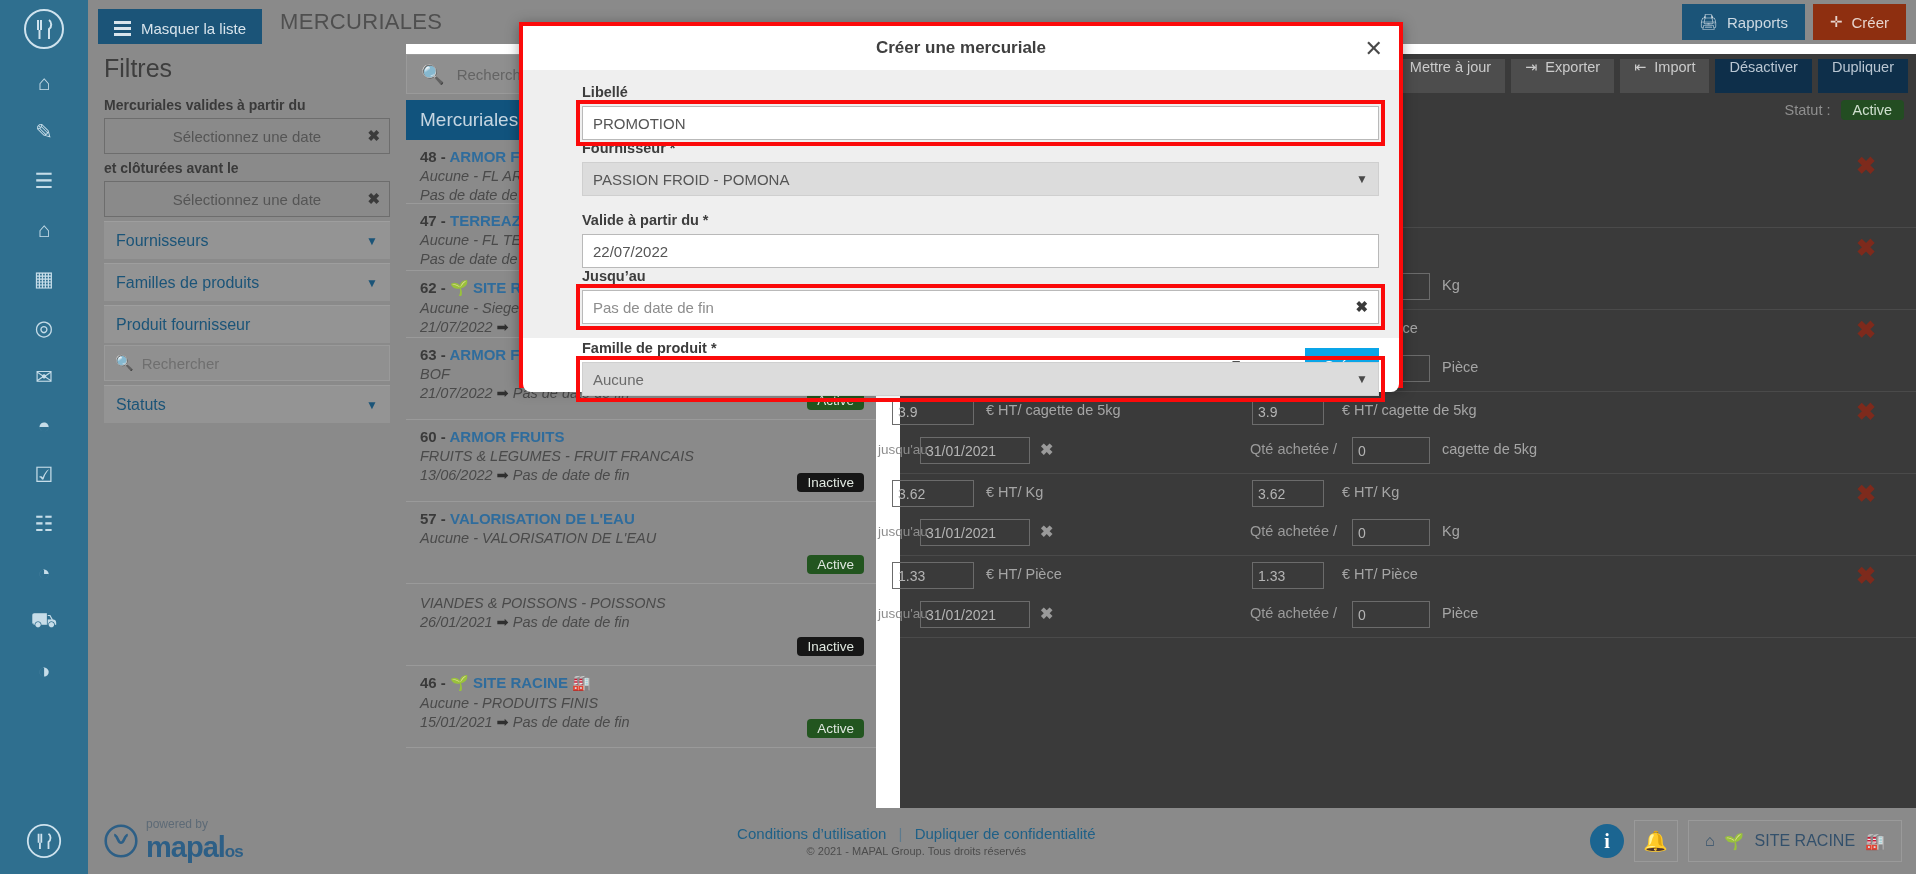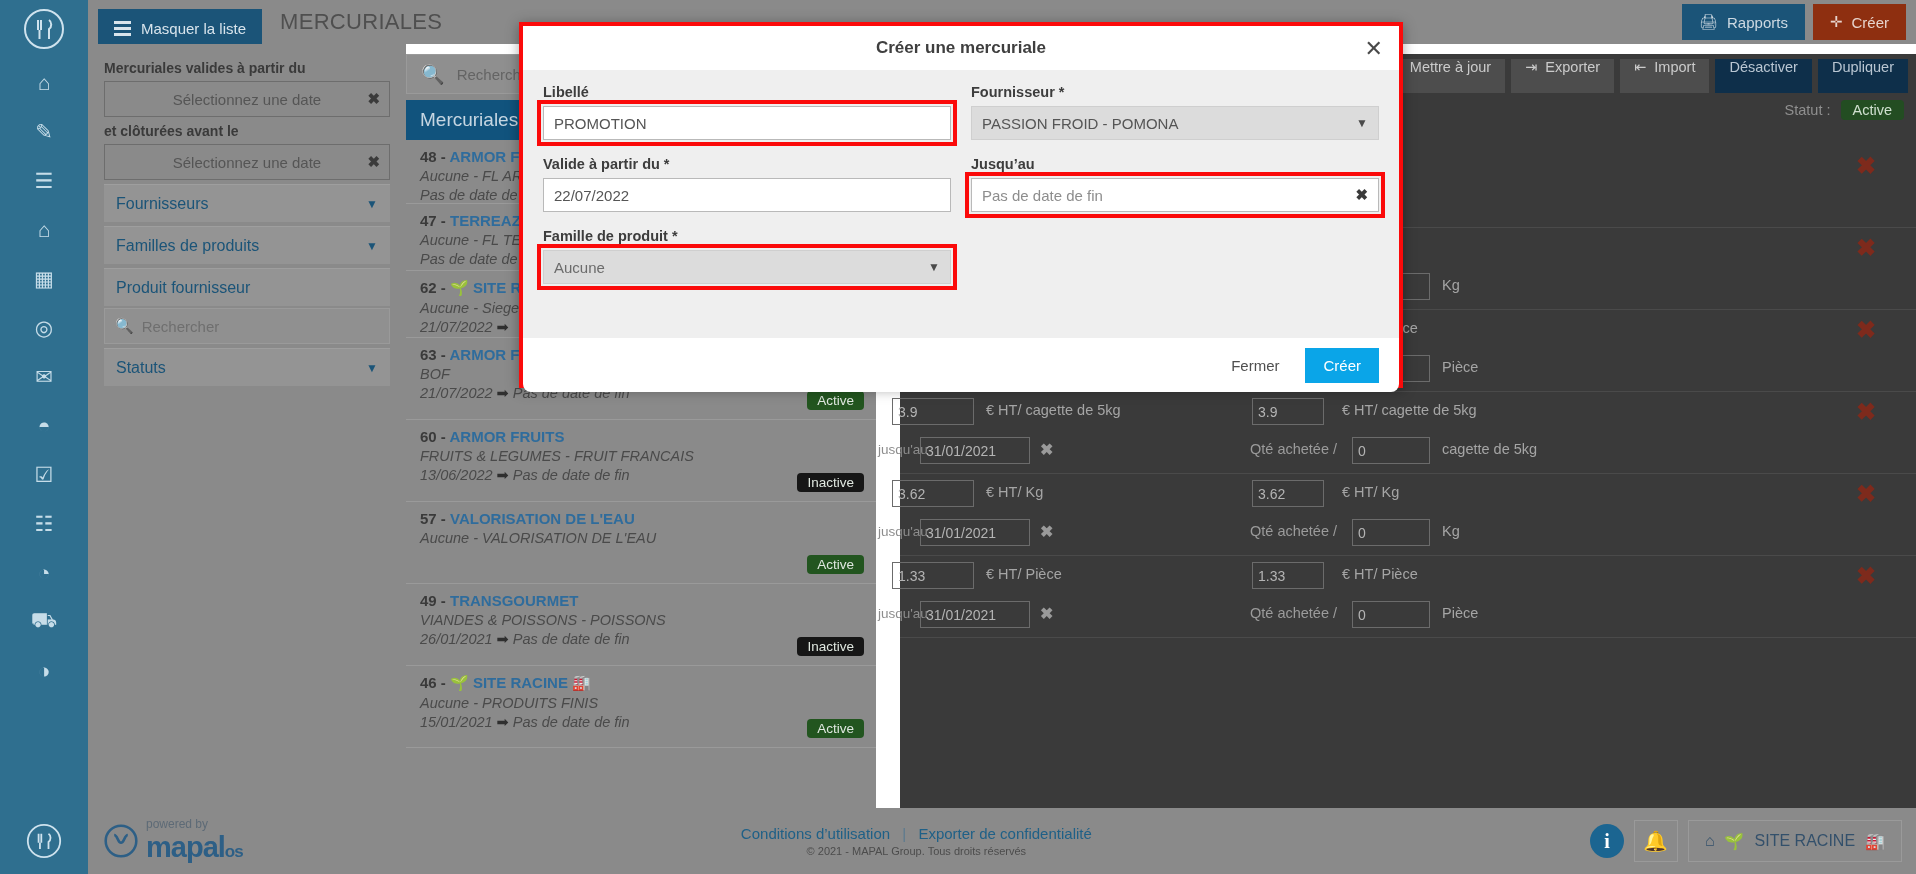--- a/index.html
+++ b/index.html
@@ -169,21 +169,21 @@
     background:#ffffff; box-shadow: 0 2px 12px rgba(0,0,0,.35);
     border: 4px solid #fb0a0a;
   }
   .modal-head {
     height: 44px; display:flex; align-items:center; justify-content:center;
     position:relative; background:#fff;
   }
   .modal-head .t { font-size:17px; font-weight:bold; color:#3f3f3f; }
   .modal-head .x { position:absolute; right:16px; top:10px; font-size:22px; color:#4a4a4a; cursor:pointer; }
   .modal-body { background:#efefef; padding: 14px 20px 22px 20px; height: 268px; }
-  .grid2 { display:grid; grid-template-columns: 1fr 1fr; column-gap: 20px; }
+  .grid2 { display:grid; grid-template-columns: 1fr; column-gap: 20px; margin-left: 39px; }
   .flbl { font-size:14.5px; font-weight:bold; color:#3d3d3d; margin-bottom:6px; }
   .fld { height: 34px; border:1px solid #b9b9b9; background:#fff; display:flex;
     align-items:center; padding: 0 10px; font-size:15px; color:#555; position:relative; }
   .fld.grey { background:#dcdcdc; border-color:#cfcfcf; }
   .fld .caret { margin-left:auto; font-size:12px; color:#4a4a4a; }
   .fld .clearx { position:absolute; right:10px; font-weight:bold; color:#3a3a3a; font-size:15px;}
   .hi { outline: 4px solid #fb0a0a; outline-offset: 2px; }
   .row-gap { margin-top: 16px; }
   .modal-foot {
     height: 54px; background:#fff; display:flex; align-items:center; justify-content:flex-end;
@@ -244,20 +244,21 @@
         <span>Rapports</span>
       </div>
       <div class="btn-creer">
         <span>✛</span>
         <span>Créer</span>
       </div>
     </div>
   </div>
 
   <div class="filters">
+    <h2>Filtres</h2>
     <div class="flabel">Mercuriales valides à partir du</div>
     <div class="dateinput">
       <span>Sélectionnez une date</span>
       <span class="clr">✖</span>
     </div>
     <div class="flabel">et clôturées avant le</div>
     <div class="dateinput">
       <span>Sélectionnez une date</span>
       <span class="clr">✖</span>
     </div>
@@ -322,21 +323,20 @@
         <div class="badge inactive">Inactive</div>
       </div>
 
       <div class="mitem" style="height:82px;">
         <div class="mtitle"><span class="num">57</span><span class="num"> - </span><span class="nm">VALORISATION DE L'EAU</span></div>
         <div class="msub">Aucune - VALORISATION DE L'EAU</div>
         <div class="badge active">Active</div>
       </div>
 
       <div class="mitem" style="height:82px;">
-        <div class="mtitle"><span class="num">49</span><span class="num"> - </span><span class="nm">TRANSGOURMET</span></div>
         <div class="msub">VIANDES &amp; POISSONS - POISSONS</div>
         <div class="mdates"><span>26/01/2021</span><span class="arrow">➡</span><span>Pas de date de fin</span></div>
         <div class="badge inactive">Inactive</div>
       </div>
 
       <div class="mitem" style="height:82px;">
         <div class="mtitle"><span class="num">46</span><span class="num"> - </span><span>🌱</span> <span class="nm">SITE RACINE</span> <span>🏭</span></div>
         <div class="msub">Aucune - PRODUITS FINIS</div>
         <div class="mdates"><span>15/01/2021</span><span class="arrow">➡</span><span>Pas de date de fin</span></div>
         <div class="badge active">Active</div>
@@ -544,21 +544,21 @@
       </svg>
       <div>
         <div class="pb">powered by</div>
         <div class="wordmark"><span>mapal</span><span style="font-size:17px;">os</span></div>
       </div>
     </div>
     <div class="foot-center">
       <div class="foot-links">
         <span>Conditions d’utilisation</span>
         <span class="sep">|</span>
-        <span>Exporter de confidentialité</span>
+        <span>Dupliquer de confidentialité</span>
       </div>
       <div class="foot-copy">© 2021 - MAPAL Group. Tous droits réservés</div>
     </div>
     <div class="foot-right">
       <div class="circ-i">i</div>
       <div class="bellbox">🔔</div>
       <div class="sitebox">
         <span>⌂</span>
         <span>🌱</span>
         <span>SITE RACINE</span>

